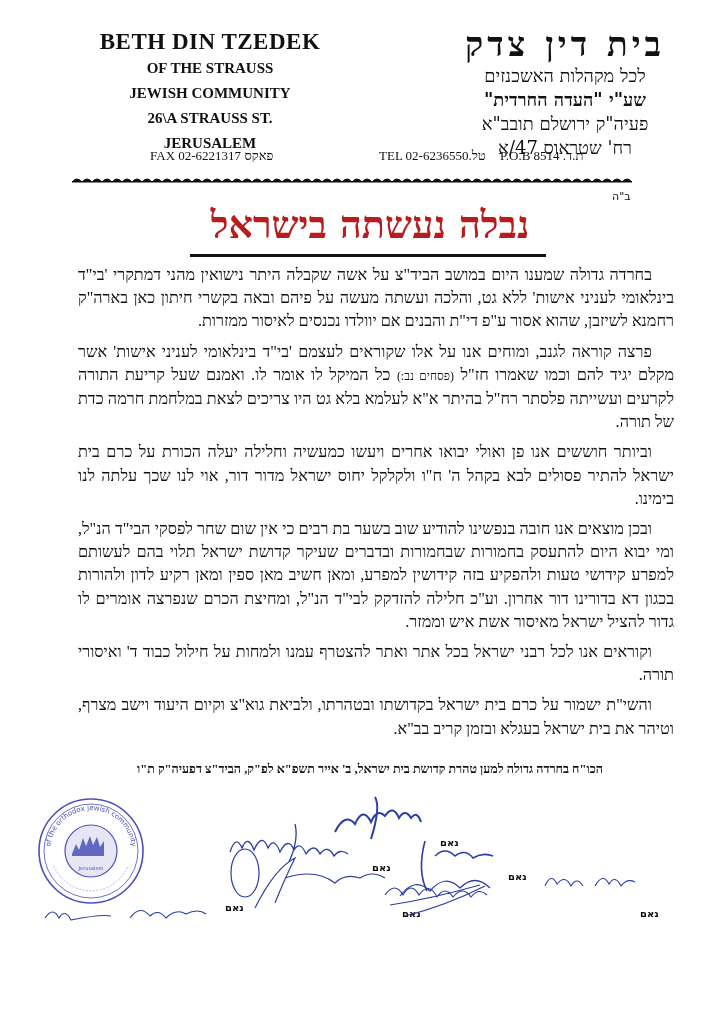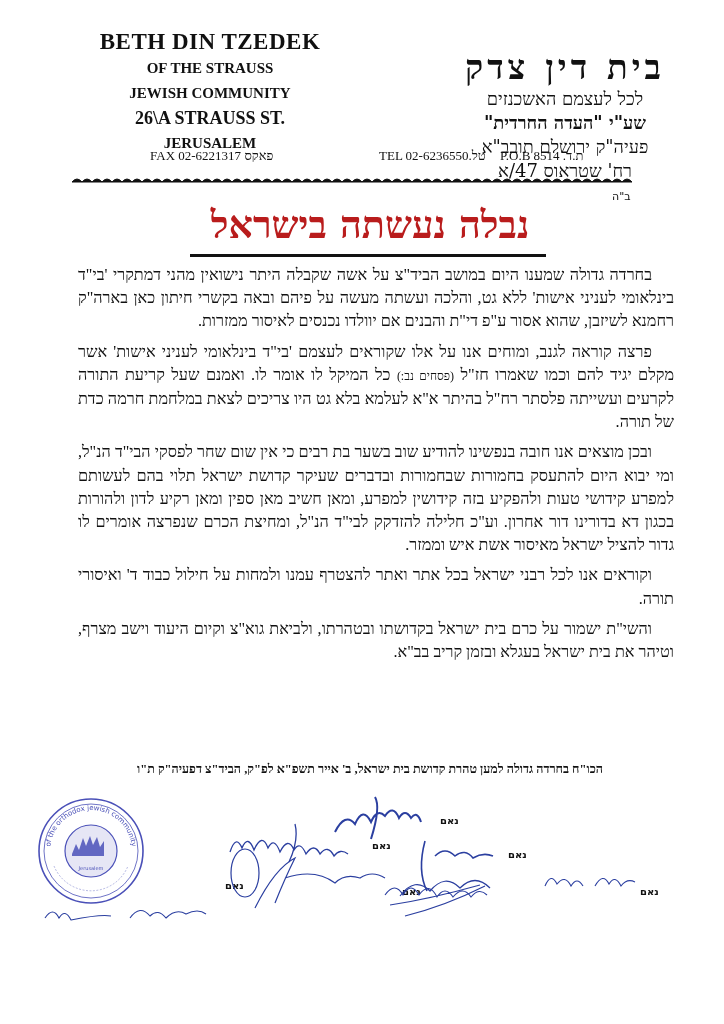--- a/index.html
+++ b/index.html
@@ -3,25 +3,25 @@
 <meta charset="utf-8">
 <style>
   html, body { margin: 0; padding: 0; background: #ffffff; }
   body { width: 724px; height: 1024px; position: relative; overflow: hidden; color: #111; }
   .page { position: absolute; left: 0; top: 0; width: 724px; height: 988px; background: #fff; }
 
   
   .hdr-en { position: absolute; left: 80px; top: 28px; width: 260px; text-align: center; font-family: "Liberation Serif", "DejaVu Serif", serif; font-weight: bold; color: #111; }
   .hdr-en .org { font-size: 23px; letter-spacing: 0.5px; line-height: 28px; }
   .hdr-en .line { font-size: 15px; line-height: 25px; }
-  .hdr-en .line.addr { font-size: 18px; }
+  .hdr-en .line.addr { font-size: 15px; }
 
   
   .hdr-he { position: absolute; left: 440px; top: 24px; width: 250px; text-align: center; direction: rtl; font-family: "DejaVu Serif", "Liberation Serif", serif; color: #111; }
-  .hdr-he .org { font-size: 34px; font-weight: bold; line-height: 40px; letter-spacing: 4px; margin-top: 23px; }
+  .hdr-he .org { font-size: 34px; font-weight: bold; line-height: 40px; letter-spacing: 4px; }
   .hdr-he .line { font-size: 18px; line-height: 24px; }
   .hdr-he .line.b { font-weight: bold; }
 
   
   .contacts { position: absolute; top: 148px; left: 150px; width: 470px; height: 20px; font-family: "Liberation Serif", serif; font-size: 13px; color: #111; }
   .contacts span { position: absolute; top: 0; white-space: nowrap; }
   .c-fax { left: 0; }
   .c-tel { left: 205px; margin-left: 24px; }
   .c-pob { left: 350px; }
 
@@ -35,40 +35,40 @@
   .headline-rule { position: absolute; left: 190px; top: 254px; width: 356px; height: 3px; background: #111; }
 
   
   .body { position: absolute; left: 62px; top: 264px; width: 612px; direction: rtl; text-align: justify; font-family: "Liberation Serif", "DejaVu Serif", serif; font-size: 16.2px; line-height: 23.2px; color: #111; }
   .body p { margin: 0 0 7px 16px; text-indent: 22px; }
   .body .small { font-size: 12px; }
 
   .closing { position: absolute; left: 60px; top: 762px; width: 620px; text-align: center; direction: rtl; font-family: "Liberation Serif", "DejaVu Serif", serif; font-size: 12.5px; font-weight: bold; color: #111; }
 
   
-  .sig-label { position: absolute; font-family: "DejaVu Sans", sans-serif; font-size: 10px; font-weight: bold; color: #111; direction: rtl; }
+  .sig-label { position: absolute; font-family: "DejaVu Sans", sans-serif; font-size: 10px; font-weight: bold; color: #111; direction: rtl; margin-top: 22px; }
   .sig { position: absolute; }
   .stamp { position: absolute; left: 36px; top: 796px; width: 110px; height: 110px; }
 </style>
 </head>
 <body>
 
 <div class="page">
 
   <div class="hdr-en">
     <div class="org">BETH DIN TZEDEK</div>
     <div class="line">OF THE STRAUSS</div>
     <div class="line">JEWISH COMMUNITY</div>
     <div class="line addr">26\A STRAUSS ST.</div>
     <div class="line">JERUSALEM</div>
   </div>
 
   <div class="hdr-he">
     <div class="org">בית דין צדק</div>
-    <div class="line">לכל לעצמם האשכנזים</div>
+    <div class="line">לכל מקהלות האשכנזים</div>
     <div class="line b">שע"י "העדה החרדית"</div>
     <div class="line">פעיה"ק ירושלם תובב"א</div>
     <div class="line">רח' שטראוס 47/א</div>
   </div>
 
   <div class="contacts">
     <span class="c-fax">FAX 02-6221317 פאקס</span>
     <span class="c-tel">TEL 02-6236550.טל</span>
     <span class="c-pob">P.O.B 8514 .ת.ד</span>
   </div>
@@ -79,20 +79,21 @@
   </svg>
 
   <div class="bh">ב"ה</div>
 
   <div class="headline">נבלה נעשתה בישראל</div>
   <div class="headline-rule"></div>
 
   <div class="body">
     <p>בחרדה גדולה שמענו היום במושב הביד"צ על אשה שקבלה היתר נישואין מהני דמתקרי 'בי"ד בינלאומי לעניני אישות' ללא גט, והלכה ועשתה מעשה על פיהם ובאה בקשרי חיתון כאן בארה"ק רחמנא לשיזבן, שהוא אסור ע"פ די"ת והבנים אם יוולדו נכנסים לאיסור ממזרות.</p>
     <p><span>פרצה קוראה לגנב, ומוחים אנו על אלו שקוראים לעצמם 'בי"ד בינלאומי לעניני אישות' אשר מקלם יגיד להם וכמו שאמרו חז"ל</span> <span class="small">(פסחים נב:)</span> <span>כל המיקל לו אומר לו. ואמנם שעל קריעת התורה לקרעים ועשייתה פלסתר רח"ל בהיתר א"א לעלמא בלא גט היו צריכים לצאת במלחמת חרמה כדת של תורה.</span></p>
+    <p>וביותר חוששים אנו פן ואולי יבואו אחרים ויעשו כמעשיה וחלילה יעלה הכורת על כרם בית ישראל להתיר פסולים לבא בקהל ה' ח"ו ולקלקל יחוס ישראל מדור דור, אוי לנו שכך עלתה לנו בימינו.</p>
     <p>ובכן מוצאים אנו חובה בנפשינו להודיע שוב בשער בת רבים כי אין שום שחר לפסקי הבי"ד הנ"ל, ומי יבוא היום להתעסק בחמורות שבחמורות ובדברים שעיקר קדושת ישראל תלוי בהם לעשותם למפרע קידושי טעות ולהפקיע בזה קידושין למפרע, ומאן חשיב מאן ספין ומאן רקיע לדון ולהורות בכגון דא בדורינו דור אחרון. וע"כ חלילה להזדקק לבי"ד הנ"ל, ומחיצת הכרם שנפרצה אומרים לו גדור להציל ישראל מאיסור אשת איש וממזר.</p>
     <p>וקוראים אנו לכל רבני ישראל בכל אתר ואתר להצטרף עמנו ולמחות על חילול כבוד ד' ואיסורי תורה.</p>
     <p>והשי"ת ישמור על כרם בית ישראל בקדושתו ובטהרתו, ולביאת גוא"צ וקיום היעוד וישב מצרף, וטיהר את בית ישראל בעגלא ובזמן קריב בב"א.</p>
   </div>
 
   <div class="closing">הכו"ח בחרדה גדולה למען טהרת קדושת בית ישראל, ב' אייר תשפ"א לפ"ק, הביד"צ דפעיה"ק ת"ו</div>
 
   <svg class="stamp" viewBox="0 0 110 110">
     <circle cx="55" cy="55" r="52" fill="none" stroke="#4a50b8" stroke-width="1.6"></circle>
     <circle cx="55" cy="55" r="47" fill="none" stroke="#4a50b8" stroke-width="0.8"></circle>

